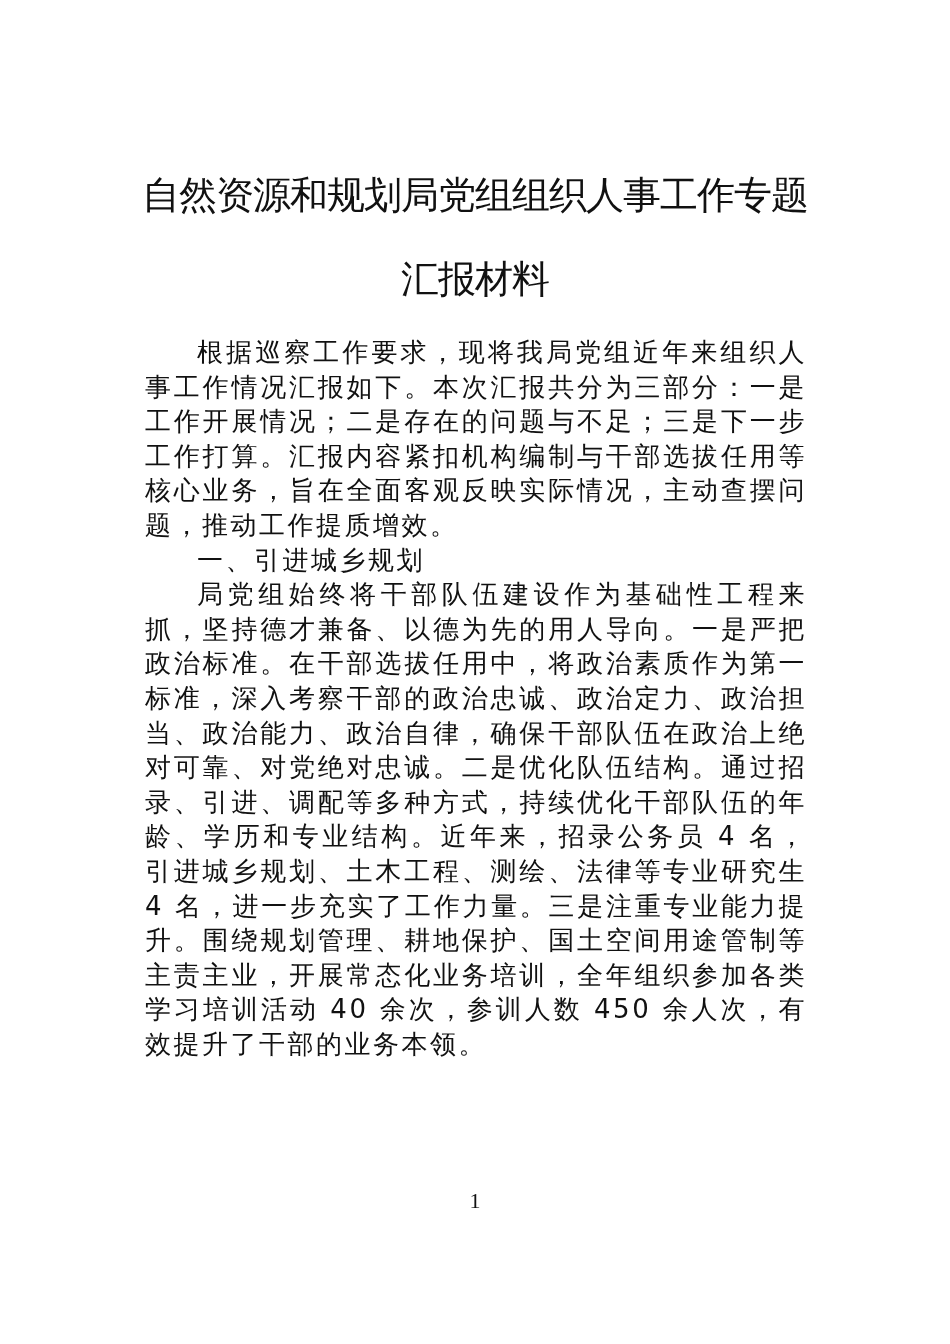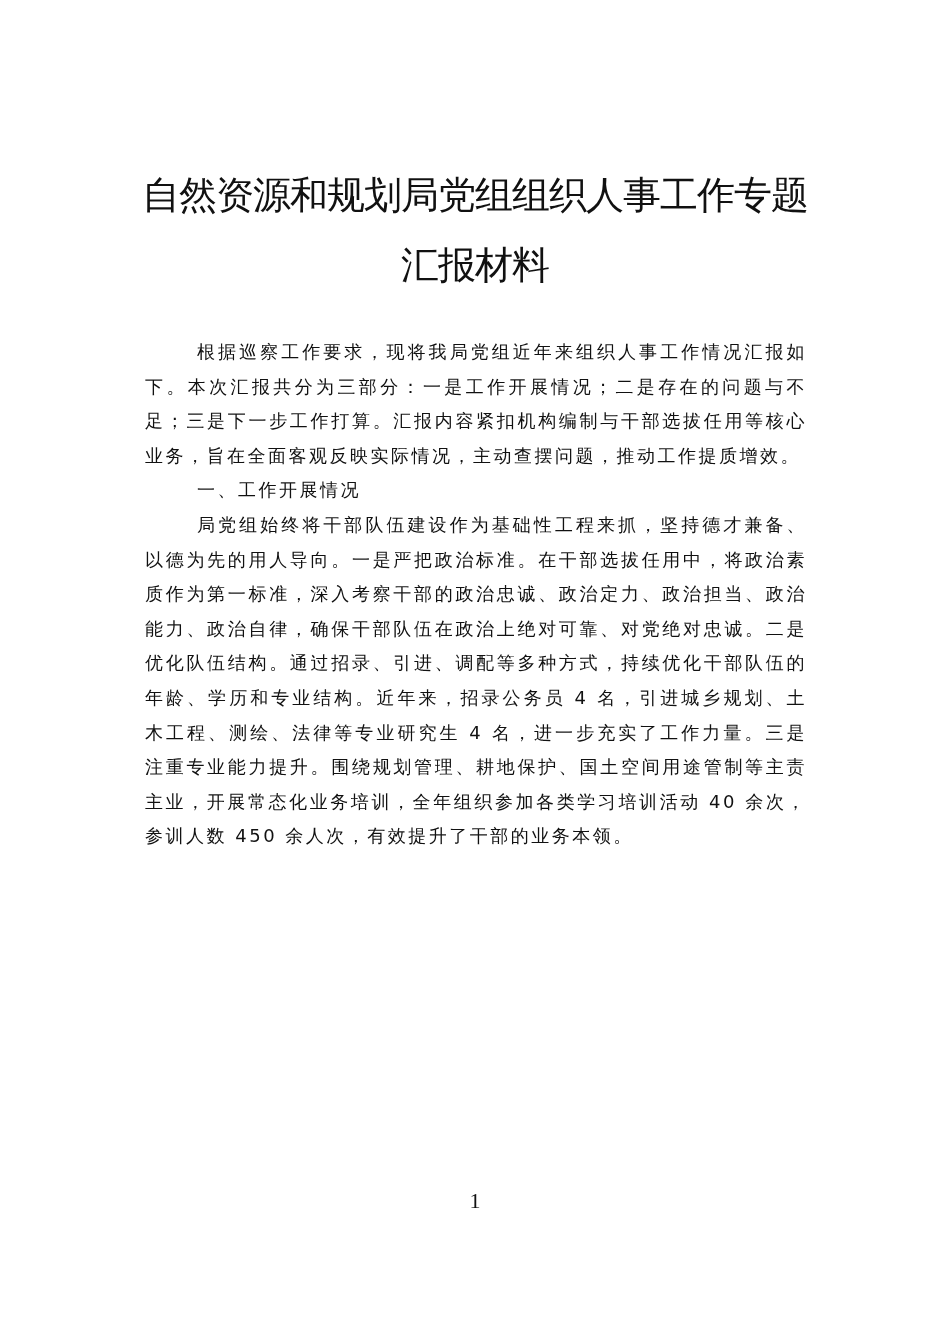--- a/index.html
+++ b/index.html
@@ -2,35 +2,35 @@
 <html><head>
 <meta charset="utf-8">
 <style>
   html, body { margin: 0; padding: 0; background: #ffffff; }
   body { width: 950px; height: 1344px; position: relative; overflow: hidden;
          font-family: "DejaVu Sans", "Liberation Sans", sans-serif; color: #111; }
   .page { position: absolute; left: 0; top: 0; width: 950px; height: 1344px; background: #fff; }
   .title { position: absolute; left: 0; width: 950px; text-align: center;
            font-size: 38px; line-height: 44px; letter-spacing: -1px; color: #111; }
   .title.l1 { top: 173px; }
-  .title.l2 { top: 243px; text-align: center; }
+  .title.l2 { top: 257px; text-align: center; }
   .body { position: absolute; left: 145px; top: 335px; width: 662px;
-          font-size: 18px; line-height: 34.6px; letter-spacing: 2.5px;
+          font-size: 26px; line-height: 34.6px; letter-spacing: 2.5px;
           text-align: justify; text-justify: inter-character; }
   .body p { margin: 0; text-indent: 52px; }
   .page-number { position: absolute; top: 1188px; left: 0; width: 950px; text-align: center;
                  font-family: "Liberation Serif", "DejaVu Serif", serif; font-size: 22px; color: #111; }
 </style>
 </head>
 <body>
 
 <div class="page">
   <div class="title l1">自然资源和规划局党组组织人事工作专题</div>
   <div class="title l2">汇报材料</div>
 
   <div class="body">
     <p>根据巡察工作要求，现将我局党组近年来组织人事工作情况汇报如下。本次汇报共分为三部分：一是工作开展情况；二是存在的问题与不足；三是下一步工作打算。汇报内容紧扣机构编制与干部选拔任用等核心业务，旨在全面客观反映实际情况，主动查摆问题，推动工作提质增效。</p>
-    <p>一、工作开展情况</p>
+    <p>一、引进城乡规划</p>
     <p>局党组始终将干部队伍建设作为基础性工程来抓，坚持德才兼备、以德为先的用人导向。一是严把政治标准。在干部选拔任用中，将政治素质作为第一标准，深入考察干部的政治忠诚、政治定力、政治担当、政治能力、政治自律，确保干部队伍在政治上绝对可靠、对党绝对忠诚。二是优化队伍结构。通过招录、引进、调配等多种方式，持续优化干部队伍的年龄、学历和专业结构。近年来，招录公务员 4 名，引进城乡规划、土木工程、测绘、法律等专业研究生 4 名，进一步充实了工作力量。三是注重专业能力提升。围绕规划管理、耕地保护、国土空间用途管制等主责主业，开展常态化业务培训，全年组织参加各类学习培训活动 40 余次，参训人数 450 余人次，有效提升了干部的业务本领。</p>
   </div>
 
   <div class="page-number">1</div>
 </div>
 
 </body></html>

